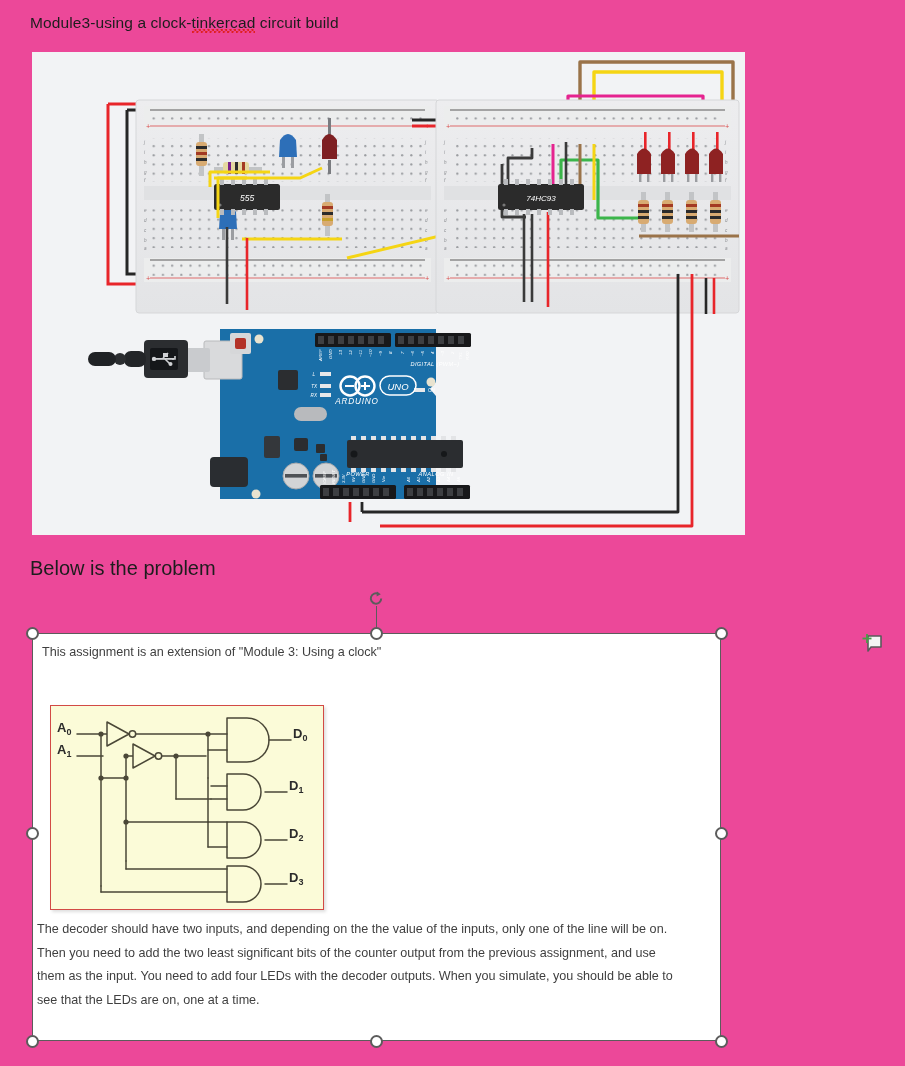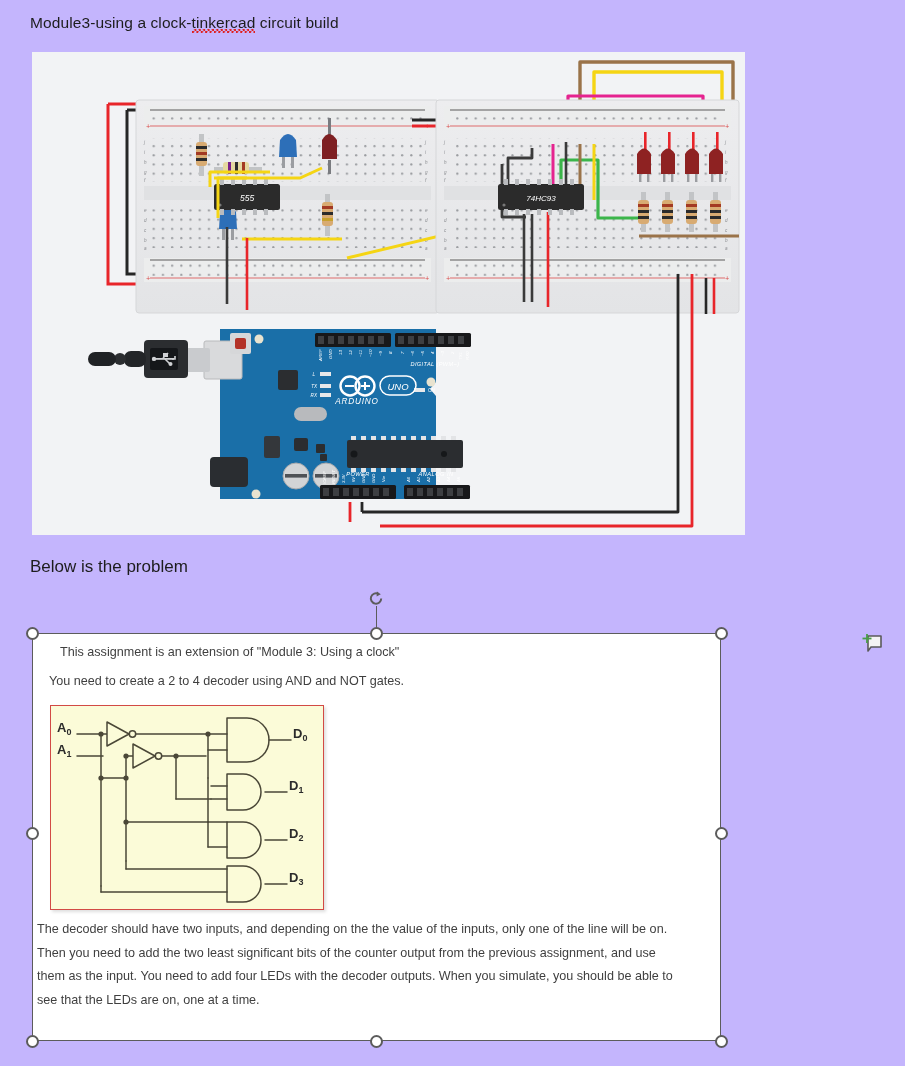--- a/index.html
+++ b/index.html
@@ -8,21 +8,21 @@
     background: #ffffff;
     width: 905px;
     height: 1066px;
     overflow: hidden;
     font-family: "Liberation Sans", sans-serif;
   }
   #page {
     position: relative;
     width: 905px;
     height: 1066px;
-    background: #c4b5fd;
+    background: #ec4899;
   }
 
   
   .doc-title {
     position: absolute;
     left: 30px;
     top: 14px;
     font-size: 15.5px;
     color: #1d1d1d;
     letter-spacing: 0.1px;
@@ -36,21 +36,21 @@
     background-size: 4.4px 4.4px;
     background-repeat: repeat-x;
     background-position: 0 100%;
     padding-bottom: 2px;
   }
 
   .section-label {
     position: absolute;
     left: 30px;
     top: 557px;
-    font-size: 17px;
+    font-size: 20px;
     color: #1d1d1d;
   }
 
   
   .circuit-figure {
     position: absolute;
     left: 32px;
     top: 52px;
     width: 713px;
     height: 483px;
@@ -111,21 +111,21 @@
   }
 
   .problem-body { position: absolute; inset: 0; overflow: hidden; }
 
   .p-text {
     position: absolute;
     font-size: 12.6px;
     color: #3f3f3f;
     line-height: 20px;
   }
-  .p-line1 { left: 28px; top: 9px; }
+  .p-line1 { left: 10px; top: 9px; }
   .p-line2 { left: 17px; top: 38px; }
   .p-para {
     left: 5px;
     top: 285px;
     width: 646px;
     line-height: 23.5px;
   }
 
   
   .logic-card {
@@ -620,21 +620,20 @@
     </div>
   </div>
 
   <div class="section-label">Below is the problem</div>
 
   <div class="problem-figure">
 
     <div class="problem-body">
 
       <div class="p-text p-line1">This assignment is an extension of "Module 3: Using a clock"</div>
-      <div class="p-text p-line2">You need to create a 2 to 4 decoder using AND and NOT gates.</div>
 
       <div class="logic-card">
         <svg class="logic-svg" width="272" height="203" viewBox="0 0 272 203">
           <g stroke="#4a4737" stroke-width="1.5" fill="none" stroke-linecap="round" stroke-linejoin="round">
 
             <line x1="26" y1="28" x2="56" y2="28"></line>
             <line x1="26" y1="50" x2="52" y2="50"></line>
 
             <line x1="50" y1="28" x2="50" y2="180"></line>
 

